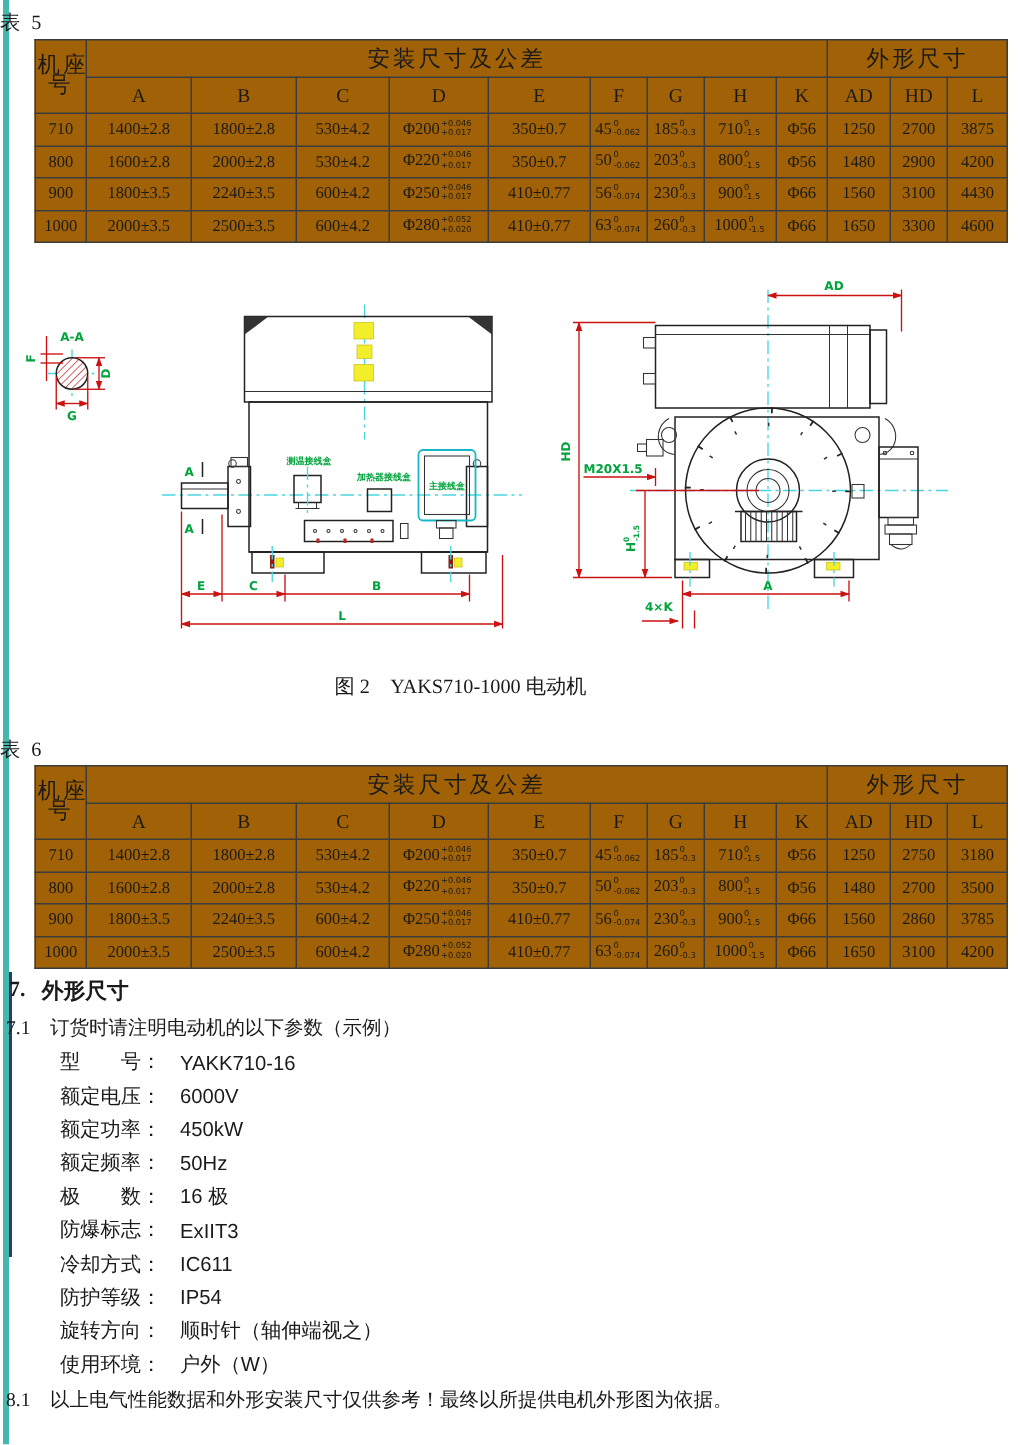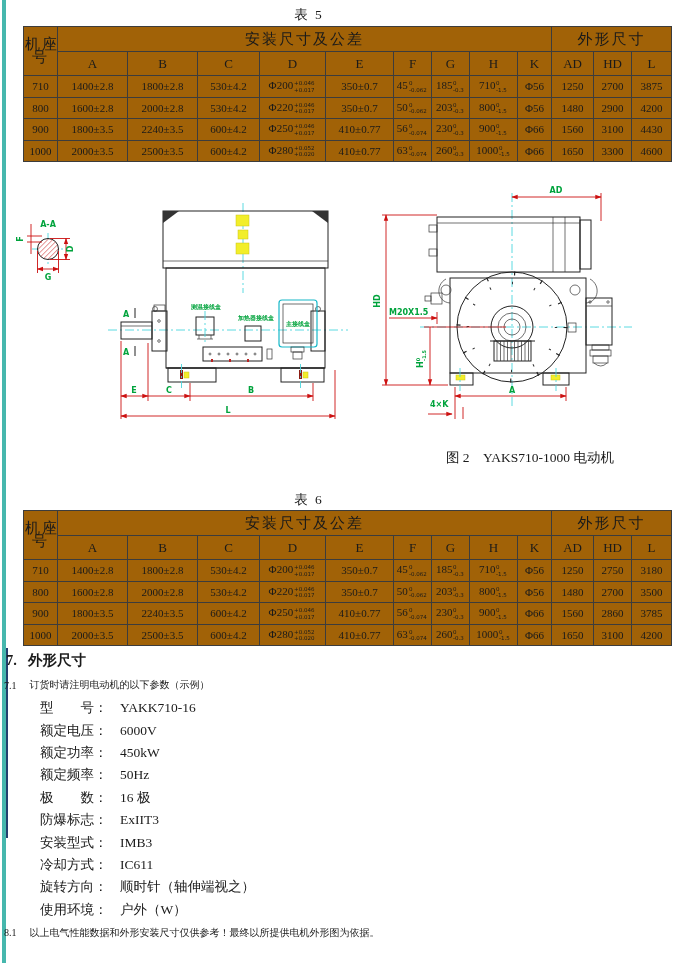--- a/index.html
+++ b/index.html
@@ -2,42 +2,42 @@
 <html><head>
 <meta charset="utf-8">
 <style>
   html,body{margin:0;padding:0;}
   body{width:680px;height:963px;background:#fdfdfd;position:relative;
        font-family:"Liberation Serif",serif;color:#1a1a1a;overflow:hidden;}
   .page{position:absolute;inset:0;background:#fff;}
   .edge-teal{position:absolute;left:2px;top:0;height:963px;width:4px;background:#46b7ad;}
   .edge-navy{position:absolute;left:6px;top:648px;height:190px;width:2px;background:#24406e;}
 
-  .tbl-title{position:absolute;left:0;width:530px;text-align:center;font-size:13.5px;letter-spacing:2px;margin-left:44px;}
+  .tbl-title{position:absolute;left:0;width:530px;text-align:left;font-size:13.5px;letter-spacing:2px;}
   .t5{top:6px}.t6{top:491px}
 
   table.spec{position:absolute;left:23px;width:515px;border-collapse:collapse;table-layout:fixed;
              text-align:center;background:#a16207;}
   #table5{top:26px}#table6{top:510px}
   .spec th,.spec td{border:1px solid #3c3c3c;padding:0 1px;font-weight:normal;white-space:nowrap;overflow:hidden;}
   .spec thead tr.grp th{height:24px;font-size:15px;letter-spacing:2px;}
   .spec thead tr.cols th{height:23px;font-size:13px;}
   .spec th.frame{font-size:12px;line-height:13px;letter-spacing:0;}
   .spec td{height:20.5px;font-size:11px;}
   .tol{display:inline-flex;flex-direction:column;justify-content:center;vertical-align:middle;margin-left:1px;}
   .ts{display:block;font-size:6px;line-height:6.5px;text-align:left;font-family:"DejaVu Sans",sans-serif;transform:scale(.92);transform-origin:left center;}
 
-  .fig-caption{position:absolute;top:449px;left:0;width:614px;text-align:right;font-size:13.5px;}
+  .fig-caption{position:absolute;top:449px;left:0;width:614px;text-align:center;font-size:13.5px;}
 
   .section7{position:absolute;top:647px;left:2px;width:676px;}
   .s7-h{font-weight:bold;font-size:14.5px;height:26px;display:flex;gap:11px;padding-left:4px;align-items:center;}
-  .s7-item{font-size:10px;display:flex;gap:13px;padding-left:2px;height:24px;align-items:center;}
+  .s7-item{font-size:13px;display:flex;gap:13px;padding-left:2px;height:24px;align-items:center;}
   .param-row{height:22.4px;padding-left:38px;display:flex;font-size:13.5px;align-items:center;}
   .plabel{width:80px;display:inline-block;}
-  .pvalue{font-family:Liberation Serif, serif;}
+  .pvalue{font-family:Liberation Sans, sans-serif;}
 
   
   .ol{fill:none;stroke:#222;stroke-width:1}
   .ol2{fill:none;stroke:#333;stroke-width:.7}
   .dim{stroke:#cc1111;stroke-width:.9;fill:none}
   .cl{stroke:#49d6de;stroke-width:.9;stroke-dasharray:9 3 2 3;fill:none}
   .gl{fill:#00a33c;font-family:"DejaVu Sans",sans-serif;font-size:8px;font-weight:bold;}
   .gls{font-size:6px;}
   .yel{fill:#f2ee2a;stroke:#c9c419;stroke-width:.5}
   .cyb{fill:none;stroke:#16b8c8;stroke-width:1.2}
@@ -570,26 +570,26 @@
         </div>
         <div class="param-row">
           <span class="plabel">极　　数：</span>
           <span class="pvalue">16 极</span>
         </div>
         <div class="param-row">
           <span class="plabel">防爆标志：</span>
           <span class="pvalue">ExIIT3</span>
         </div>
         <div class="param-row">
-          <span class="plabel">安装型式：</span>
-          <span class="pvalue">IMB3</span>
-        </div>
-        <div class="param-row">
           <span class="plabel">冷却方式：</span>
           <span class="pvalue">IC611</span>
+        </div>
+        <div class="param-row">
+          <span class="plabel">防护等级：</span>
+          <span class="pvalue">IP54</span>
         </div>
         <div class="param-row">
           <span class="plabel">旋转方向：</span>
           <span class="pvalue">顺时针（轴伸端视之）</span>
         </div>
         <div class="param-row">
           <span class="plabel">使用环境：</span>
           <span class="pvalue">户外（W）</span>
         </div>
       </div>

